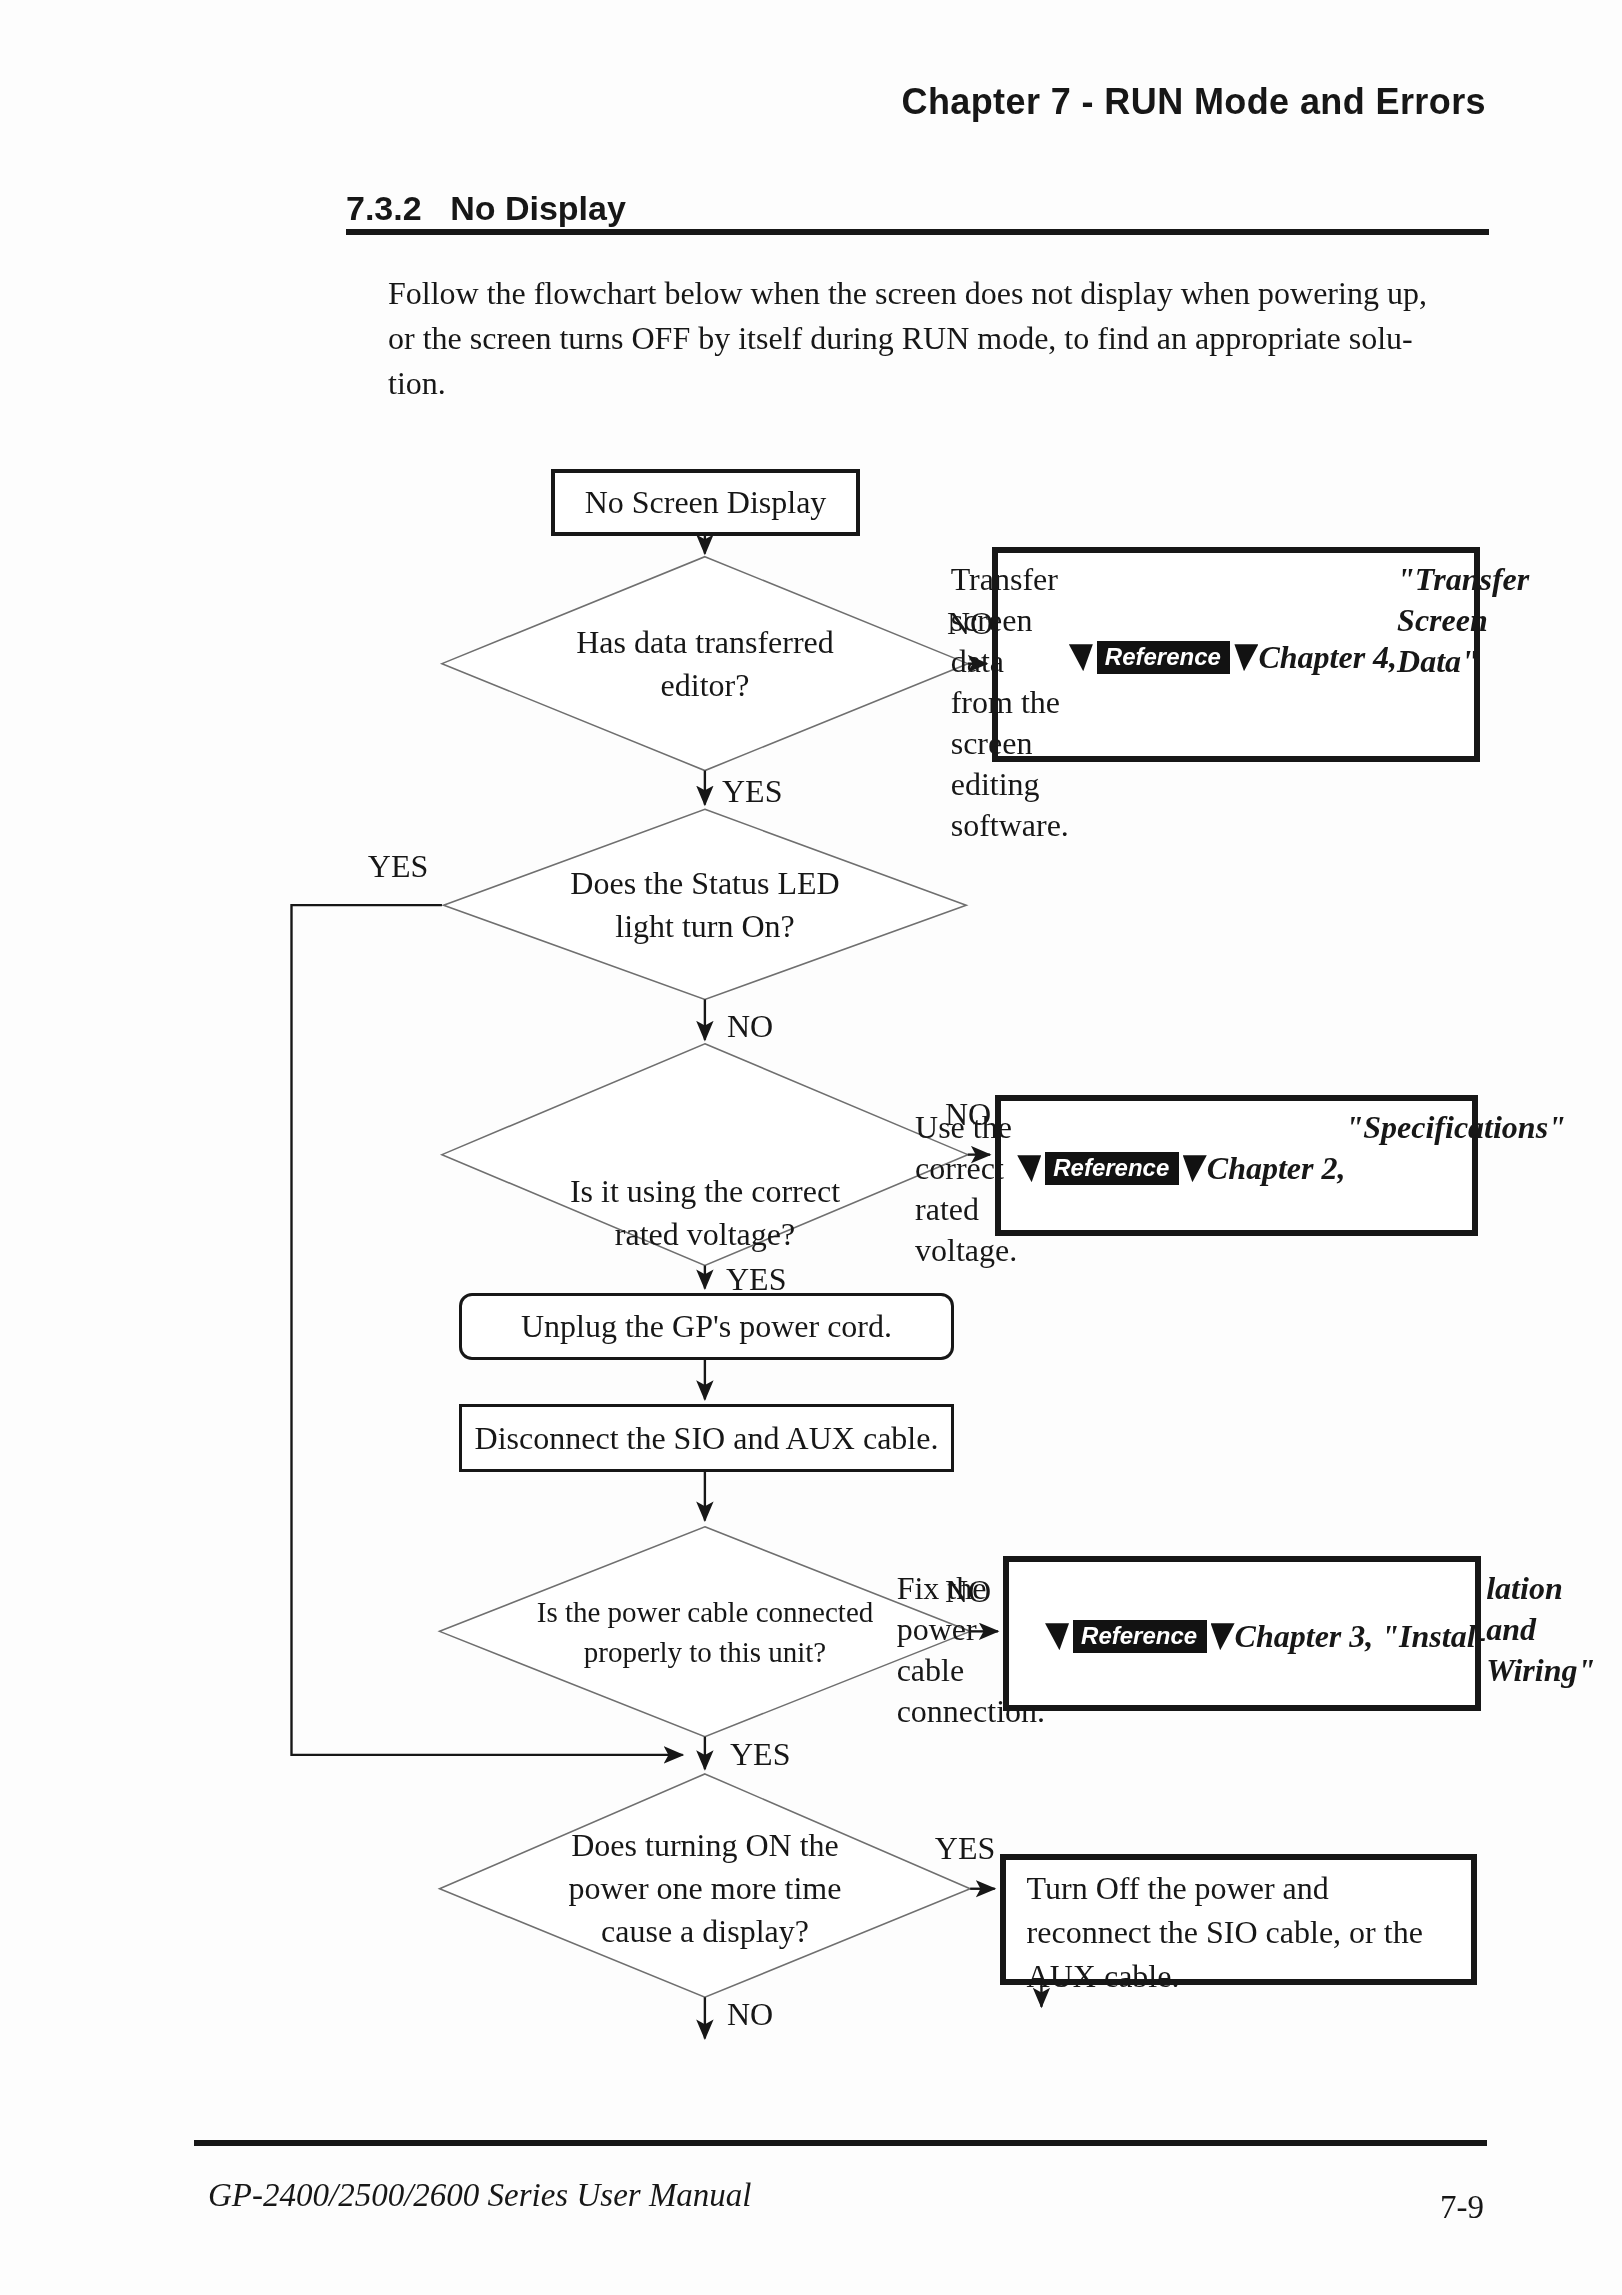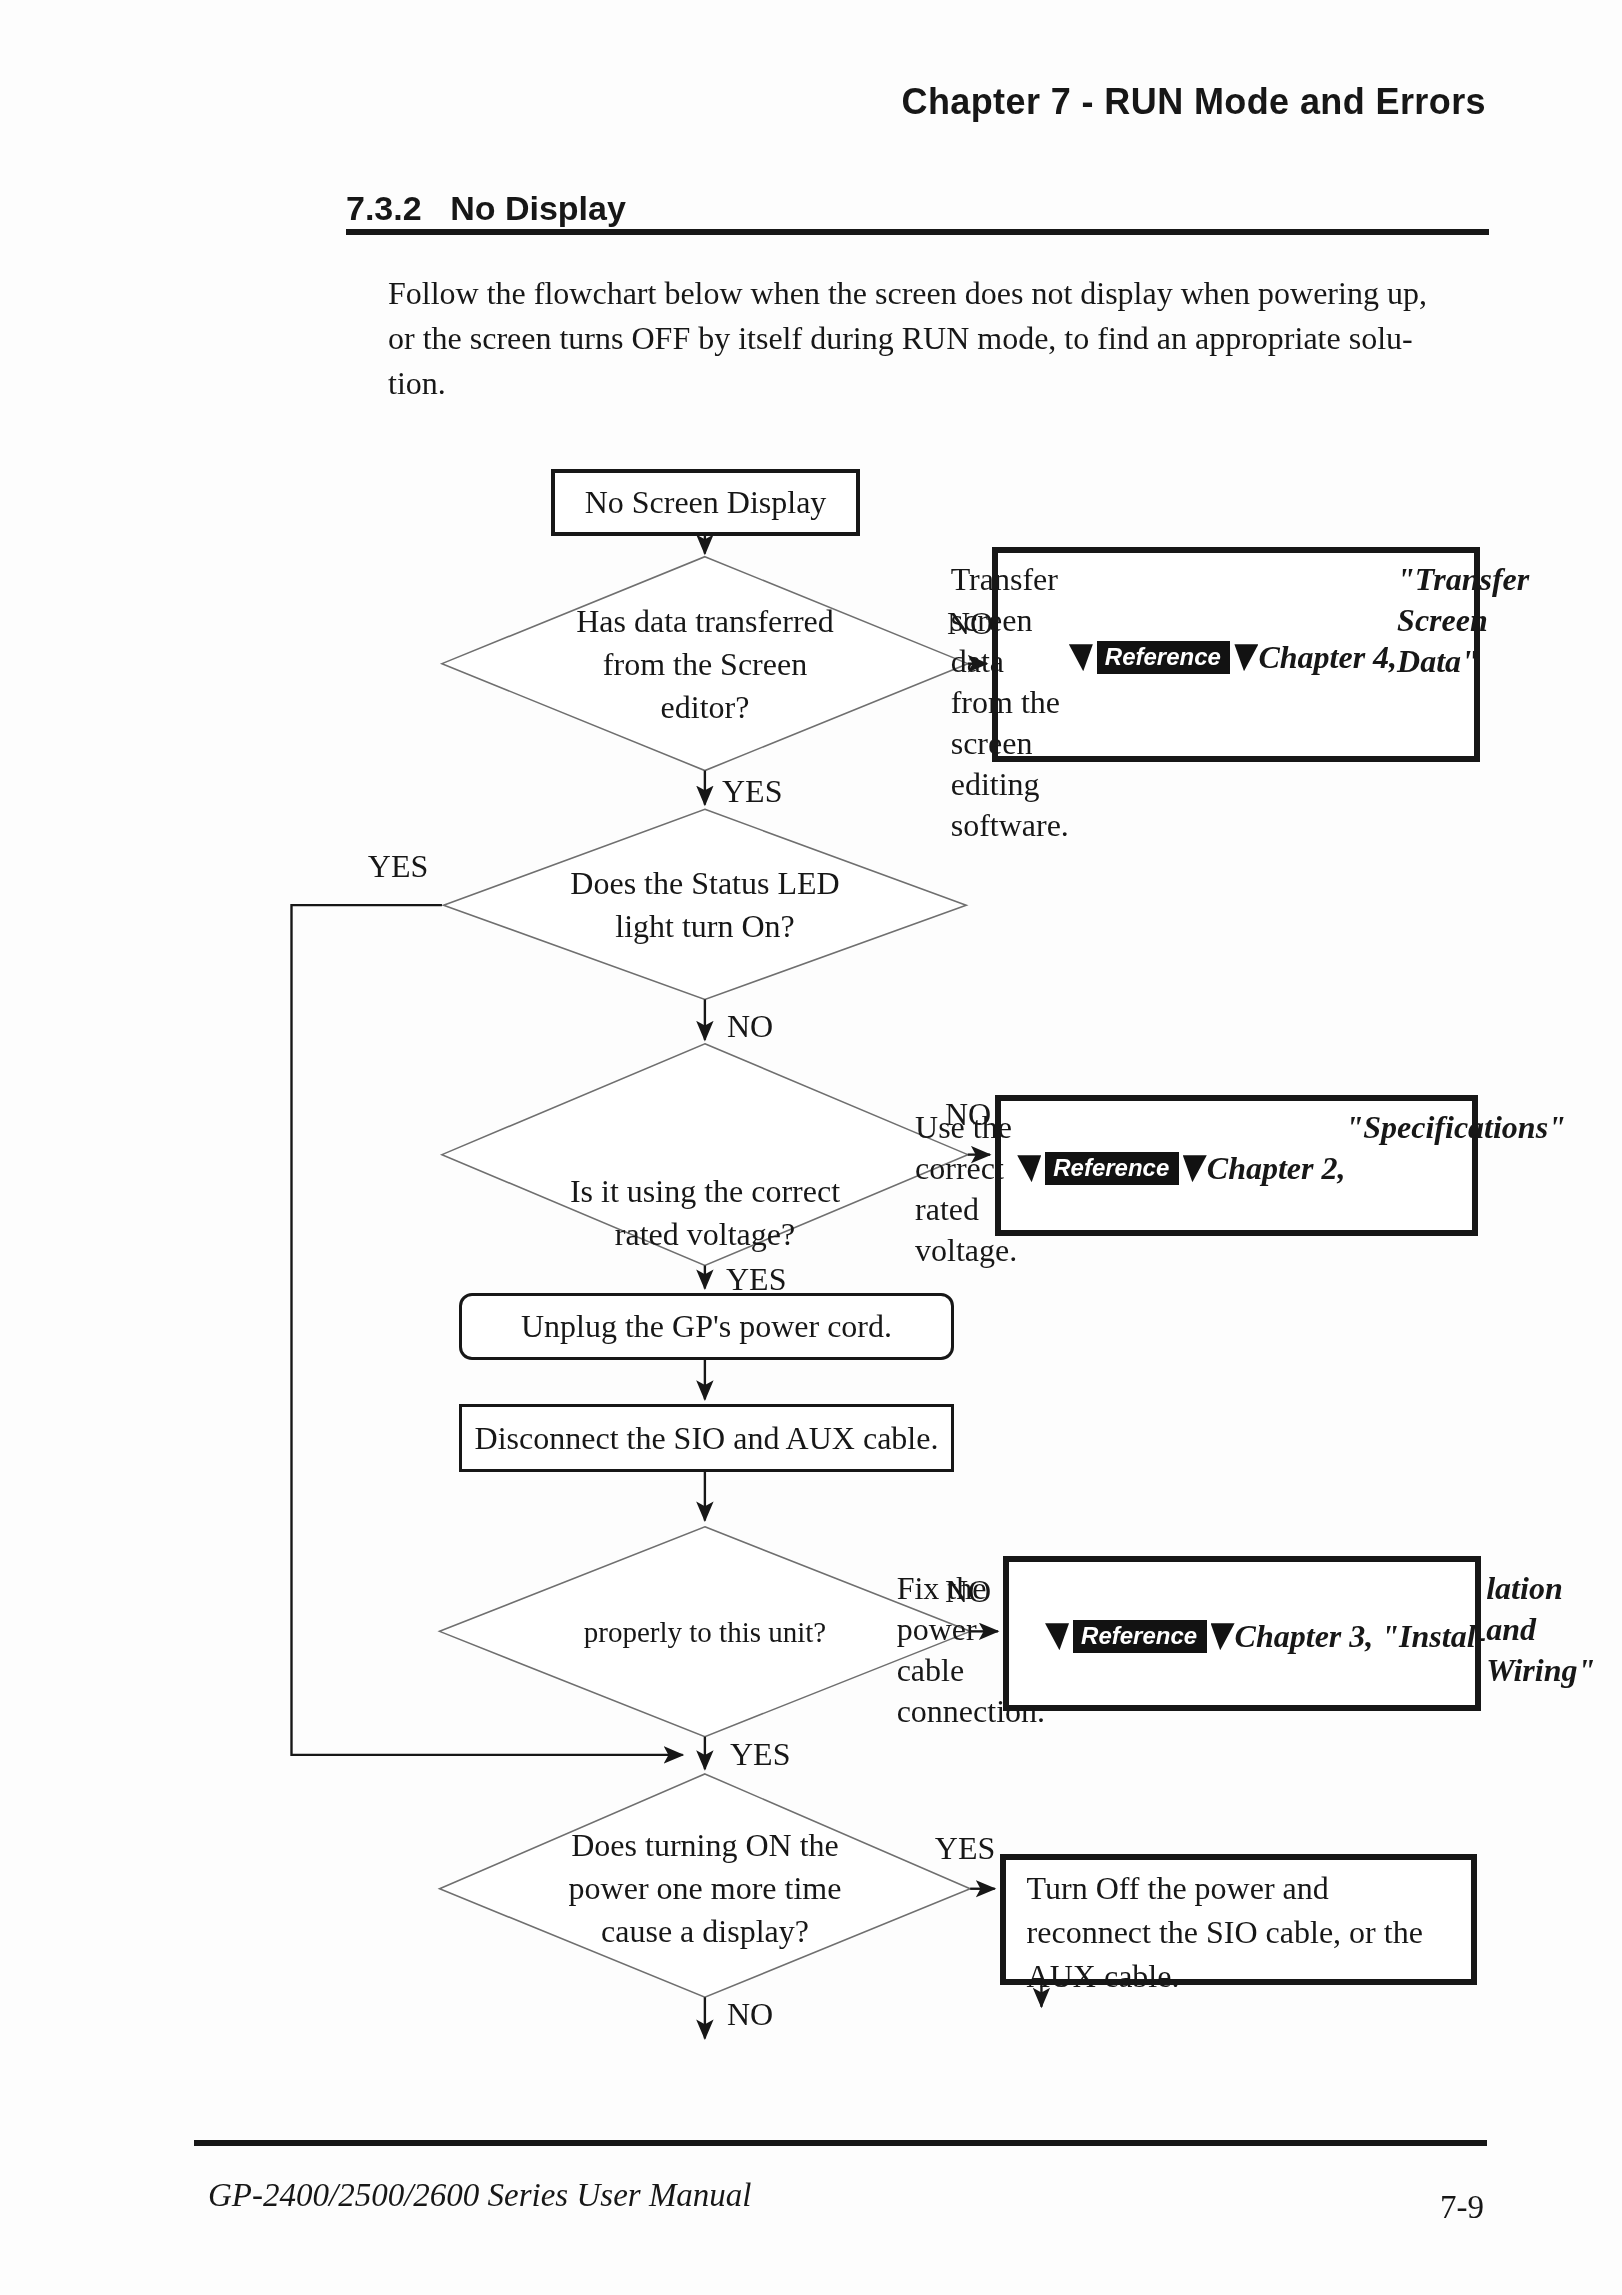--- a/index.html
+++ b/index.html
@@ -119,32 +119,32 @@
       <line x1="1225" y1="2385" x2="1256" y2="2385" marker-end="url(#ah)"></line>
       <line x1="1315" y1="2506" x2="1315" y2="2534" marker-end="url(#ah)"></line>
       <polyline points="558,1143 368,1143 368,2216 862,2216" marker-end="url(#ah)"></polyline>
     </g>
   </svg>
 
   <div class="pbox start" style="left:551px; top:469px; width:309px; height:67px;">No Screen Display</div>
 
   <div class="dtext" style="left:705px; top:664px;">
     <div>Has data transferred</div>
-    <div>from the Screen</div>
     <div>editor?</div>
   </div>
   <div class="dtext" style="left:705px; top:905px;">
     <div>Does the Status LED</div>
     <div>light turn On?</div>
   </div>
   <div class="dtext" style="left:705px; top:1213px;">
     <div>Is it using the correct</div>
     <div>rated voltage?</div>
   </div>
   <div class="dtext small" style="left:705px; top:1632px;">
+    <div>Is the power cable connected</div>
     <div>properly to this unit?</div>
   </div>
   <div class="dtext" style="left:705px; top:1888px;">
     <div>Does turning ON the</div>
     <div>power one more time</div>
     <div>cause a display?</div>
   </div>
 
   <div class="flab ctr" style="left:970px; top:605px;">NO</div>
   <div class="flab" style="left:722px; top:773px;">YES</div>

